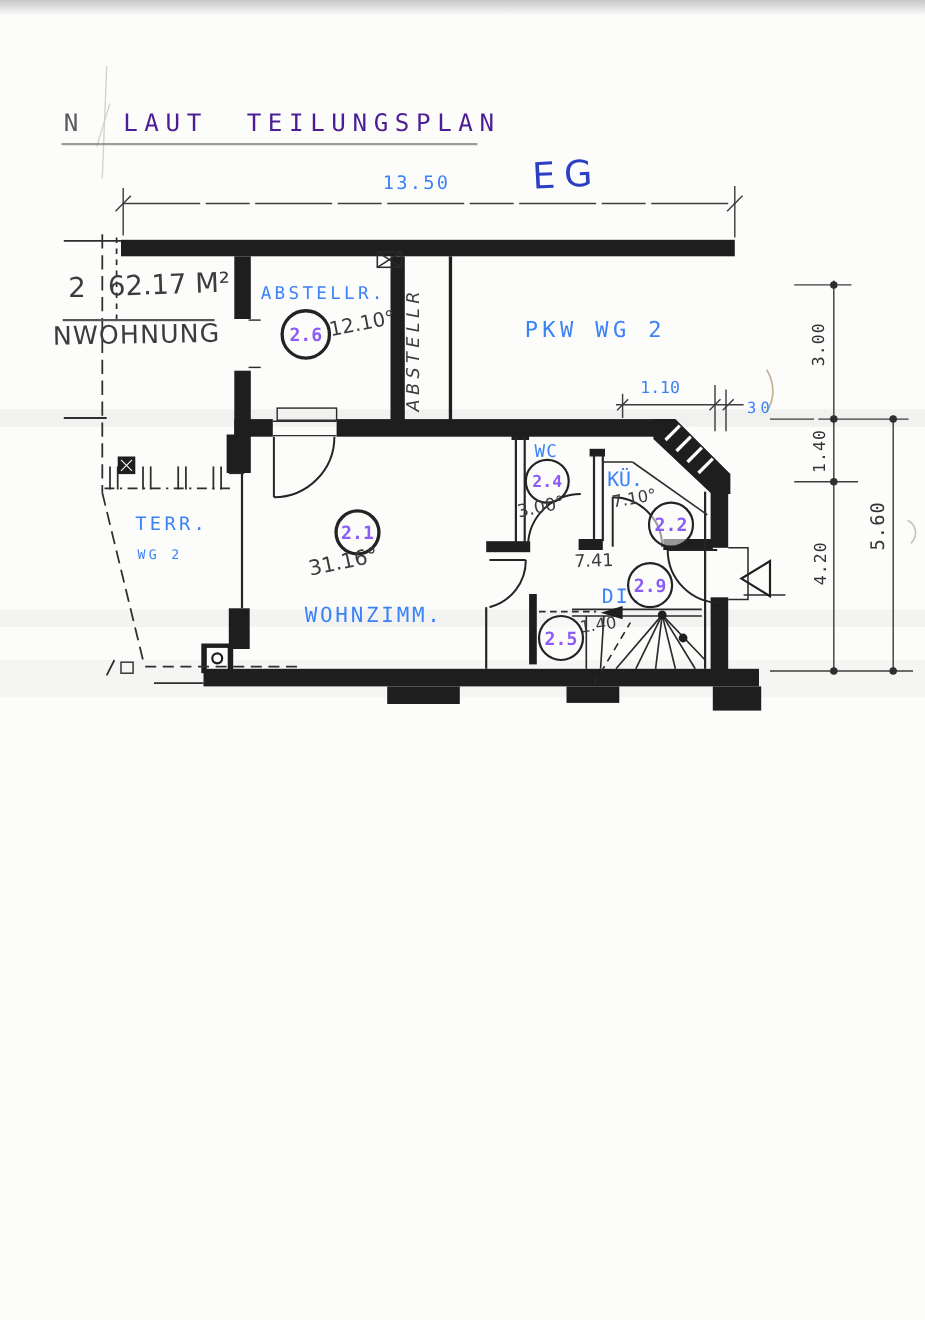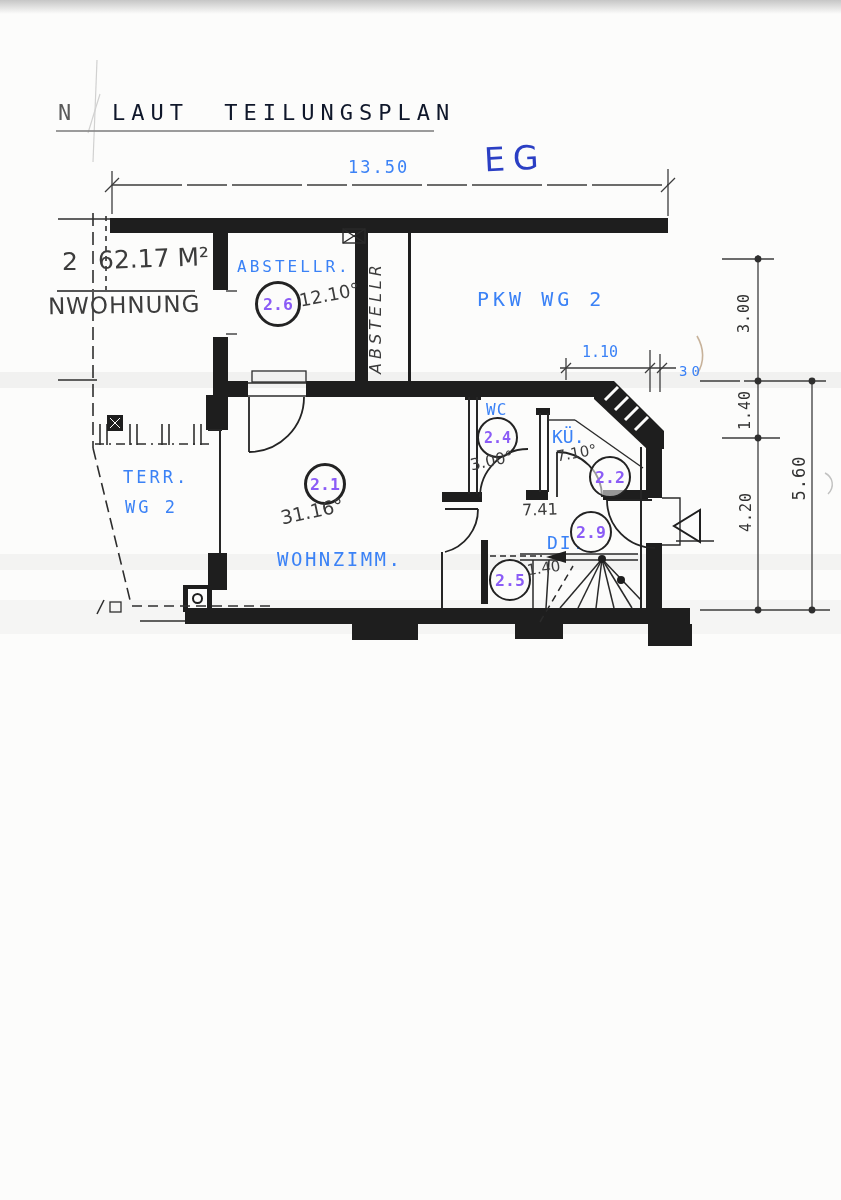--- a/index.html
+++ b/index.html
@@ -191,21 +191,21 @@
         <circle cx="812" cy="610" r="3.4"></circle>
     </g>
 
     <g fill="none">
       <path d="M697,336 C704,348 705,362 697,374" stroke="#b59a7a" stroke-width="1.6" opacity=".75"></path>
       <path d="M825,473 C833,477 835,487 828,494" stroke="#9a9a9a" stroke-width="1.4" opacity=".6"></path>
     </g>
   </svg>
 
   <div class="abs mono" style="left:58px;top:100px;font-size:22px;letter-spacing:6px;color:#5a5a5a;">N</div>
-  <div class="abs mono" style="left:112px;top:100px;font-size:22px;letter-spacing:6px;word-spacing:16px;color:#0f172a;">LAUT TEILUNGSPLAN</div>
+  <div class="abs mono" style="left:112px;top:100px;font-size:22px;letter-spacing:6px;word-spacing:16px;color:#4c1d95;">LAUT TEILUNGSPLAN</div>
   <div class="abs" style="left:56px;top:130px;width:378px;height:2px;background:#8a8a8a;opacity:.85;"></div>
 
   <div class="abs mono" style="left:348px;top:157px;font-size:17px;letter-spacing:2px;">13.50</div>
   <div class="abs hand" style="left:484px;top:139px;font-size:33px;letter-spacing:8px;color:#2b3fc4;transform:rotate(-3deg);">EG</div>
 
   <div class="abs hand" style="left:62px;top:247px;font-size:25px;">2</div>
   <div class="abs hand" style="left:98px;top:244px;font-size:25px;transform:rotate(-2deg);">62.17 M²</div>
   <div class="abs" style="left:57px;top:290px;width:138px;height:2px;background:#555;"></div>
   <div class="abs hand" style="left:48px;top:292px;font-size:23px;letter-spacing:1px;transform:rotate(-1deg);">NWOHNUNG</div>
 
@@ -234,20 +234,20 @@
   <div class="circ" style="left:570px;top:511px;width:42px;height:42px;">2.9</div>
 
   <div class="circ" style="left:489px;top:559px;width:42px;height:42px;">2.5</div>
   <div class="abs hand" style="left:527px;top:559px;font-size:15px;transform:rotate(-8deg);">1.40</div>
 
   <div class="circ" style="left:304px;top:463px;width:42px;height:42px;border-width:3px;">2.1</div>
   <div class="abs hand" style="left:280px;top:500px;font-size:19px;transform:rotate(-12deg);">31.16°</div>
   <div class="abs mono" style="left:277px;top:548px;font-size:19px;letter-spacing:2.5px;">WOHNZIMM.</div>
 
   <div class="abs mono" style="left:123px;top:467px;font-size:17px;letter-spacing:3px;">TERR.</div>
-  <div class="abs mono" style="left:125px;top:497px;font-size:17px;letter-spacing:3px;">WG 2</div>
+  <div class="abs mono" style="left:125px;top:497px;font-size:12px;letter-spacing:3px;">WG 2</div>
 
   <div class="vdim" style="left:744px;top:313px;font-size:15px;letter-spacing:1px;">3.00</div>
   <div class="vdim" style="left:745px;top:410px;font-size:15px;letter-spacing:1px;">1.40</div>
   <div class="vdim" style="left:746px;top:512px;font-size:15px;letter-spacing:1px;">4.20</div>
   <div class="vdim" style="left:799px;top:478px;font-size:17px;letter-spacing:1px;">5.60</div>
 
 </div>
 
 </body></html>

